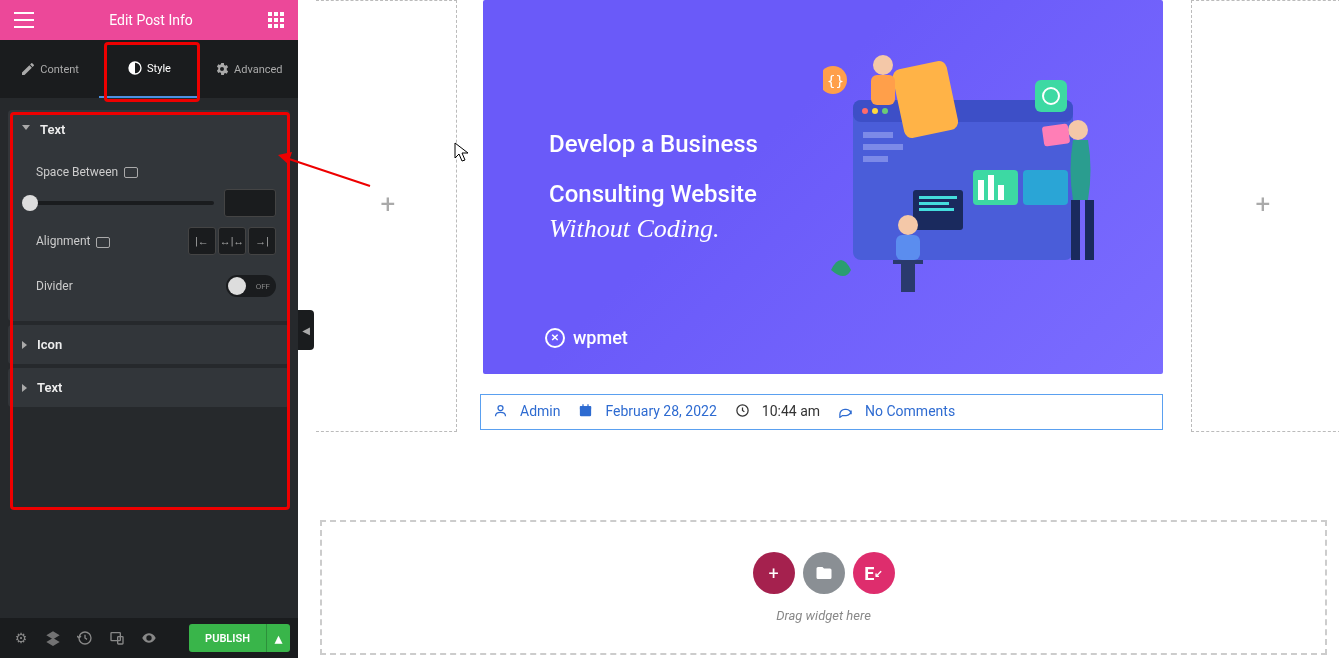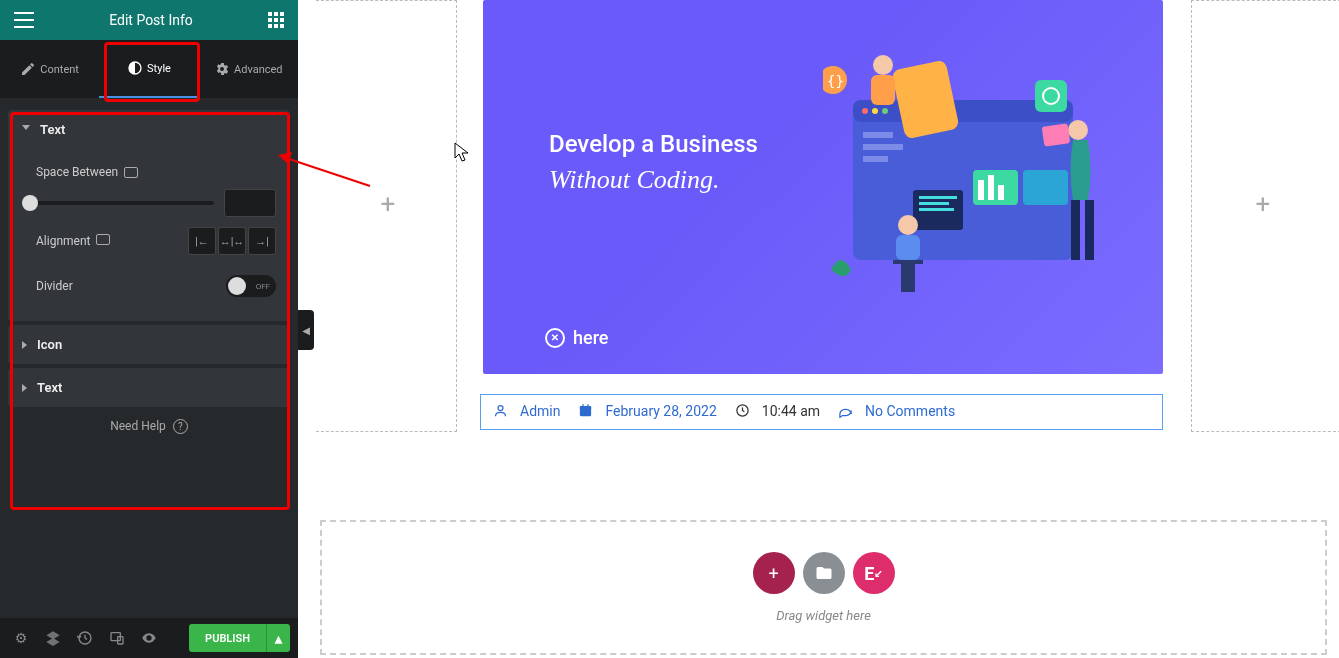--- a/index.html
+++ b/index.html
@@ -1,18 +1,18 @@
 <!DOCTYPE html>
 <html><head>
 <meta charset="utf-8">
 <style>
 * { box-sizing: border-box; margin: 0; padding: 0; }
 body { font-family: -apple-system, BlinkMacSystemFont, "Segoe UI", Roboto, Arial, sans-serif; background: #fff; width: 1339px; height: 658px; overflow: hidden; position: relative; }
 .sidebar { position: absolute; left: 0; top: 0; width: 298px; height: 658px; background: #26292c; color: #ccc; display: flex; flex-direction: column; }
-.sidebar-header { height: 40px; background: #0f766e; display: flex; align-items: center; padding: 0 14px; color: #fff; }
+.sidebar-header { height: 40px; background: #ec4899; display: flex; align-items: center; padding: 0 14px; color: #fff; }
 .hamburger { width: 20px; height: 16px; display: flex; flex-direction: column; justify-content: space-between; cursor: pointer; }
 .hamburger span { height: 2px; background: #fff; }
 .header-title { flex: 1; text-align: center; font-size: 14px; font-weight: 400; }
 .apps-icon { width: 16px; height: 16px; display: grid; grid-template-columns: repeat(3,1fr); grid-template-rows: repeat(3,1fr); gap: 2px; cursor: pointer; }
 .apps-icon span { background: #fff; }
 .tabs { display: flex; background: #1a1c1e; height: 58px; }
 .tab { flex: 1; display: flex; flex-direction: row; align-items: center; justify-content: center; gap: 4px; cursor: pointer; color: #aaa; font-size: 11px; }
 .tab.active { color: #fff; border-bottom: 2px solid #4a90e2; }
 .tab-icon { width: 16px; height: 16px; }
 .redbox { border: 3px solid #e00; border-radius: 4px; }
@@ -128,21 +128,21 @@
             <span class="dev-icon"></span>
           </span>
         </div>
         <div class="slider-row">
           <div class="slider-track">
             <div class="slider-thumb"></div>
           </div>
           <input class="slider-value" value="" style="">
         </div>
         <div class="row">
-          <span style="display:flex;align-items:flex-start;">
+          <span style="display:flex;align-items:flex-end;">
             <span>Alignment</span>
             <span class="dev-icon"></span>
           </span>
           <div class="align-btns">
             <div class="align-btn">|←</div>
             <div class="align-btn">↔|↔</div>
             <div class="align-btn">→|</div>
           </div>
         </div>
         <div class="row">
@@ -162,24 +162,20 @@
       </div>
     </div>
 
     <div class="section">
       <div class="section-header">
         <span class="caret"></span>
         <span>Text</span>
       </div>
     </div>
 
-    <div class="help-row">
-      <span>Need Help</span>
-      <span class="help-q">?</span>
-    </div>
   </div>
 
   <div class="footer">
     <div class="footer-icon">⚙</div>
     <div class="footer-icon">
       <svg width="16" height="16" viewBox="0 0 24 24" fill="currentColor">
           <path d="M12 2l10 6-10 6L2 8l10-6zm0 10l10 6-10 6-10-6 10-6z" opacity="0.8"></path>
         </svg>
     </div>
     <div class="footer-icon">
@@ -219,25 +215,26 @@
     </svg>
 </div>
 
 <div class="canvas">
   <div class="col-left"></div>
   <div class="add-plus l">+</div>
 
   <div class="hero">
     <div class="hero-text">
       <div class="hero-title">Develop a Business</div>
+      <div class="hero-title">Consulting Website</div>
       <div class="hero-without">Without Coding.</div>
     </div>
     <div class="wpmet">
       <div class="wpmet-logo">✕</div>
-      <div class="wpmet-text">here</div>
+      <div class="wpmet-text">wpmet</div>
     </div>
     <svg class="illust" viewBox="0 0 300 270">
       <rect x="30" y="60" width="220" height="160" rx="8" fill="#4a5dd9"></rect>
       <rect x="30" y="60" width="220" height="22" rx="8" fill="#3d4fc7"></rect>
       <circle cx="42" cy="71" r="3" fill="#ff6b6b"></circle>
         <circle cx="52" cy="71" r="3" fill="#ffd93d"></circle>
         <circle cx="62" cy="71" r="3" fill="#6bcb77"></circle>
       <rect x="40" y="92" width="30" height="6" fill="#7c8ae8"></rect>
         <rect x="40" y="104" width="40" height="6" fill="#7c8ae8"></rect>
         <rect x="40" y="116" width="25" height="6" fill="#7c8ae8"></rect>

